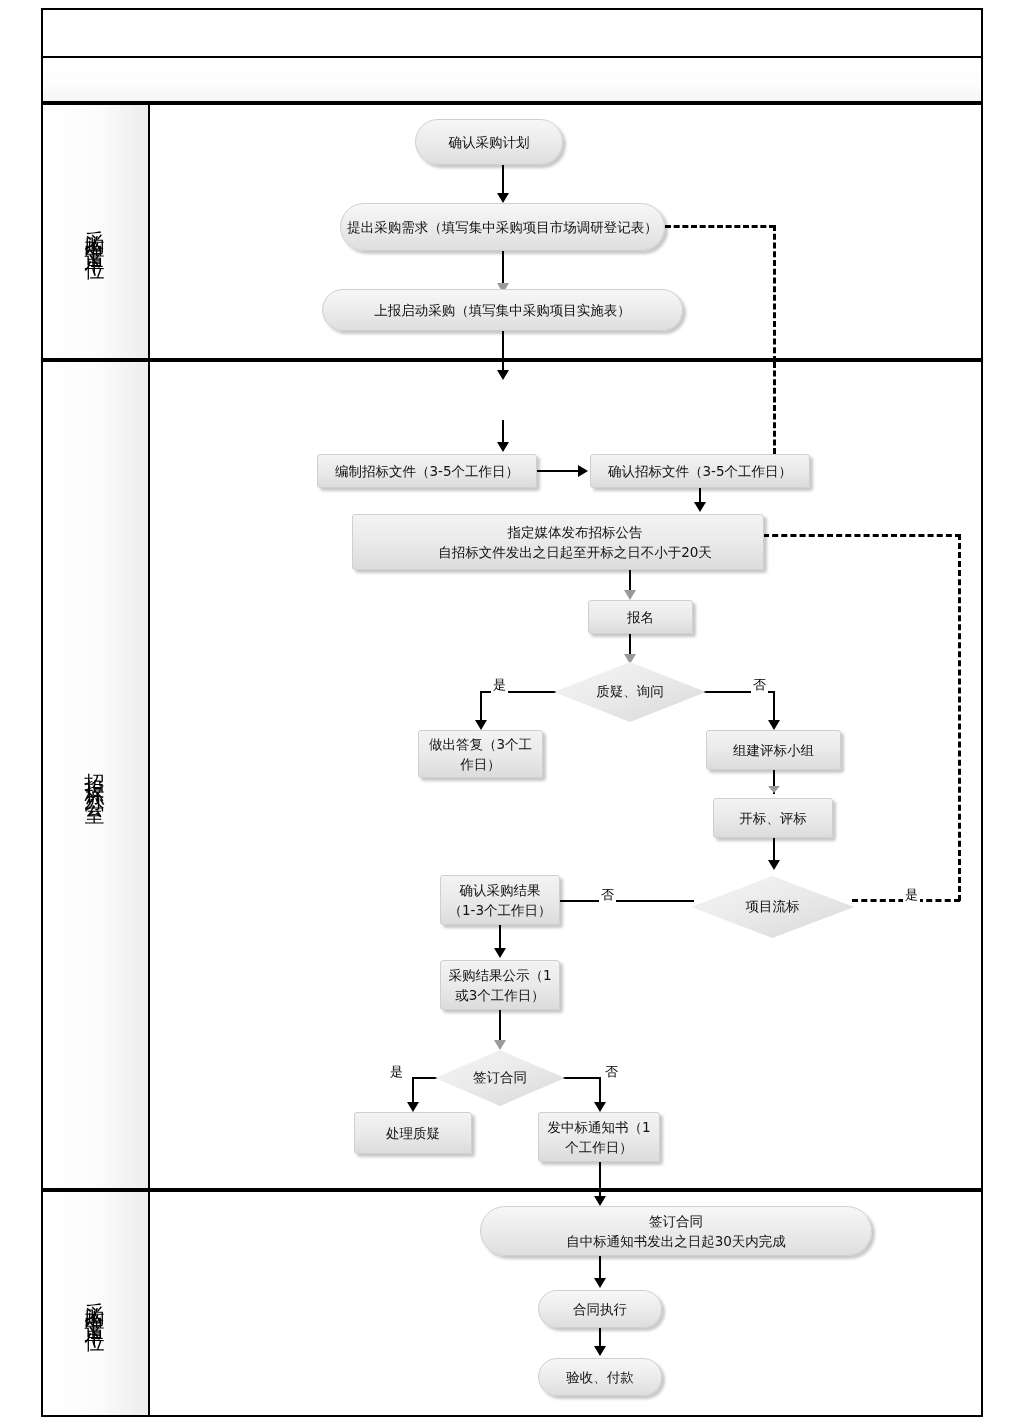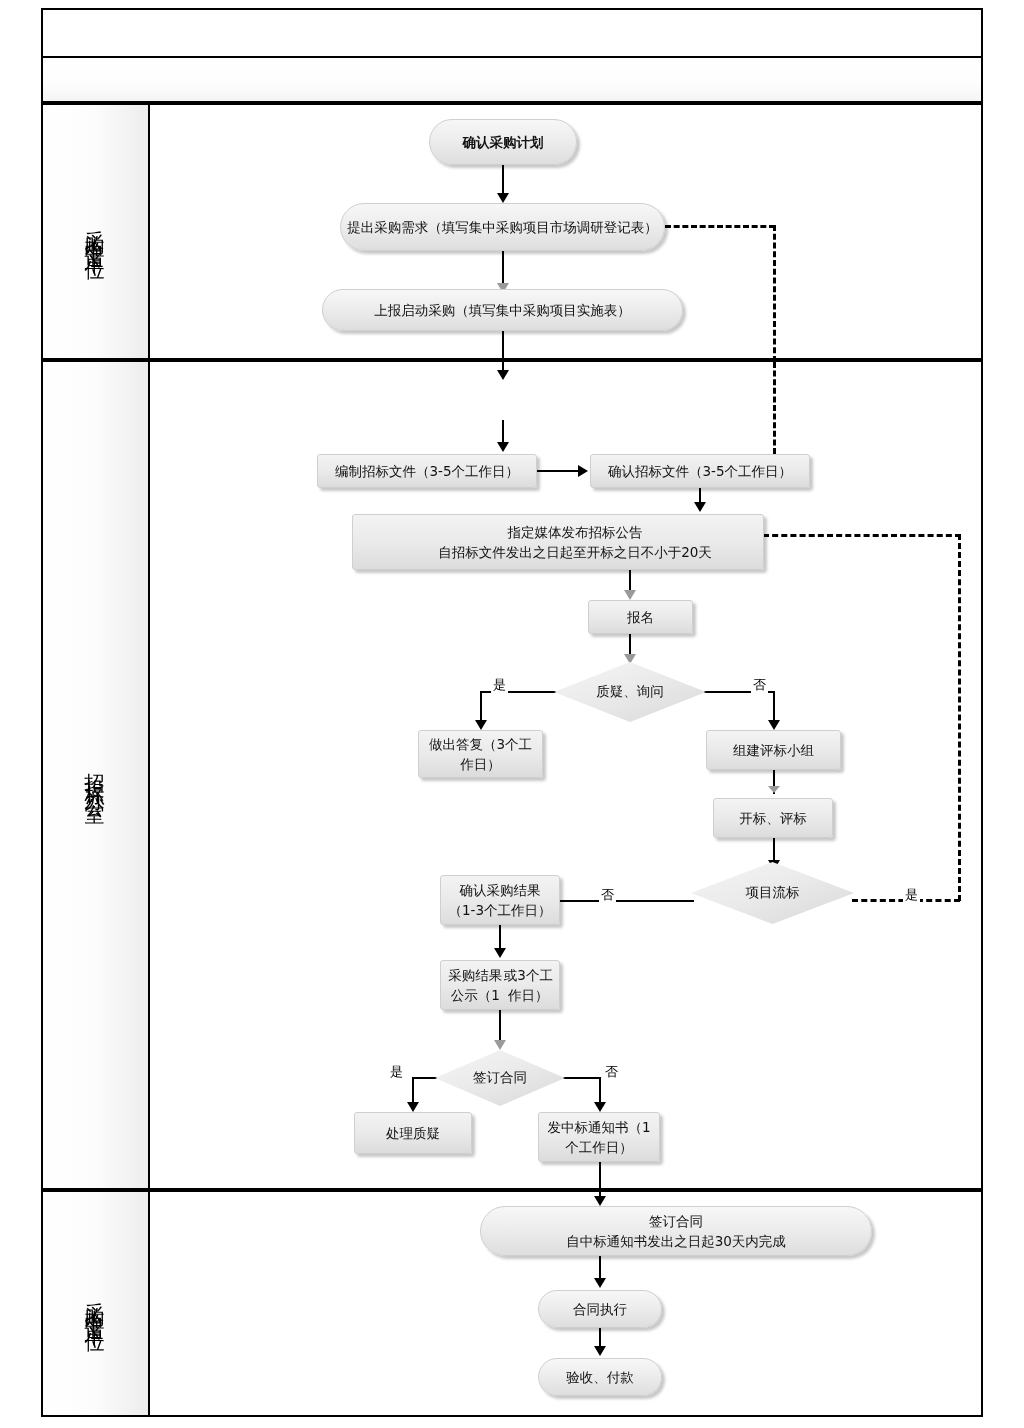--- a/index.html
+++ b/index.html
@@ -164,21 +164,21 @@
   <div class="sub-row">
     <span style="display:block;width:100%;height:100%;"></span>
   </div>
 
   <div class="lane" style="top:103px; height:257px;">
     <div class="lane-head">
       <span class="vtext">采购申请单位</span>
     </div>
     <div class="lane-body">
 
-      <div class="node pill" style="left:279px; top:14px; width:148px; height:46px;font-weight:bold;">
+      <div class="node pill" style="left:265px; top:14px; width:148px; height:46px;">
         <span>确认采购计划</span>
       </div>
 
       <div class="ln v" style="left:352px; top:60px; height:32px;"></div>
       <div class="arrow-d" style="left:347px; top:88px;"></div>
 
       <div class="node pill" style="left:190px; top:98px; width:325px; height:48px;">
         <span>提出采购需求（填写集中采购项目市场调研登记表）</span>
       </div>
 
@@ -266,21 +266,21 @@
       <div class="ln v" style="left:623px; top:408px; height:24px;"></div>
       <div class="arrow-d soft" style="left:618px; top:424px; border-top-width:7px;"></div>
 
       <div class="node rect" style="left:563px; top:436px; width:120px; height:40px;">
         <span>开标、评标</span>
       </div>
 
       <div class="ln v" style="left:623px; top:476px; height:30px;"></div>
       <div class="arrow-d" style="left:618px; top:498px;"></div>
 
-      <div class="diamond" style="left:541px; top:500px; width:163px; height:62px;">
+      <div class="diamond" style="left:541px; top:514px; width:163px; height:62px;">
         <div class="dshape"></div>
         <div class="dtext">项目流标</div>
       </div>
 
       <div class="ln h" style="left:406px; top:538px; width:138px;"></div>
       <div class="arrow-l" style="left:398px; top:533px;"></div>
       <div class="edge-label" style="left:449px; top:524px;">否</div>
 
       <div class="node rect" style="left:290px; top:513px; width:120px; height:50px; flex-direction:column;">
         <span>确认采购结果</span>
@@ -288,21 +288,21 @@
       </div>
 
       <div class="dash h" style="left:702px; top:537px; width:108px;"></div>
       <div class="dash v" style="left:808px; top:172px; height:367px;"></div>
       <div class="dash h" style="left:613px; top:172px; width:198px;"></div>
       <div class="edge-label" style="left:753px; top:524px;">是</div>
 
       <div class="ln v" style="left:349px; top:563px; height:30px;"></div>
       <div class="arrow-d" style="left:344px; top:586px;"></div>
 
-      <div class="node rect" style="left:290px; top:598px; width:120px; height:50px; flex-direction:row;">
+      <div class="node rect" style="left:290px; top:598px; width:120px; height:50px; flex-direction:column;">
         <span>采购结果公示（1</span>
         <span>或3个工作日）</span>
       </div>
 
       <div class="ln v" style="left:349px; top:648px; height:38px;"></div>
       <div class="arrow-d soft" style="left:344px; top:678px;"></div>
 
       <div class="diamond" style="left:285px; top:688px; width:130px; height:56px;">
         <div class="dshape"></div>
         <div class="dtext">签订合同</div>

